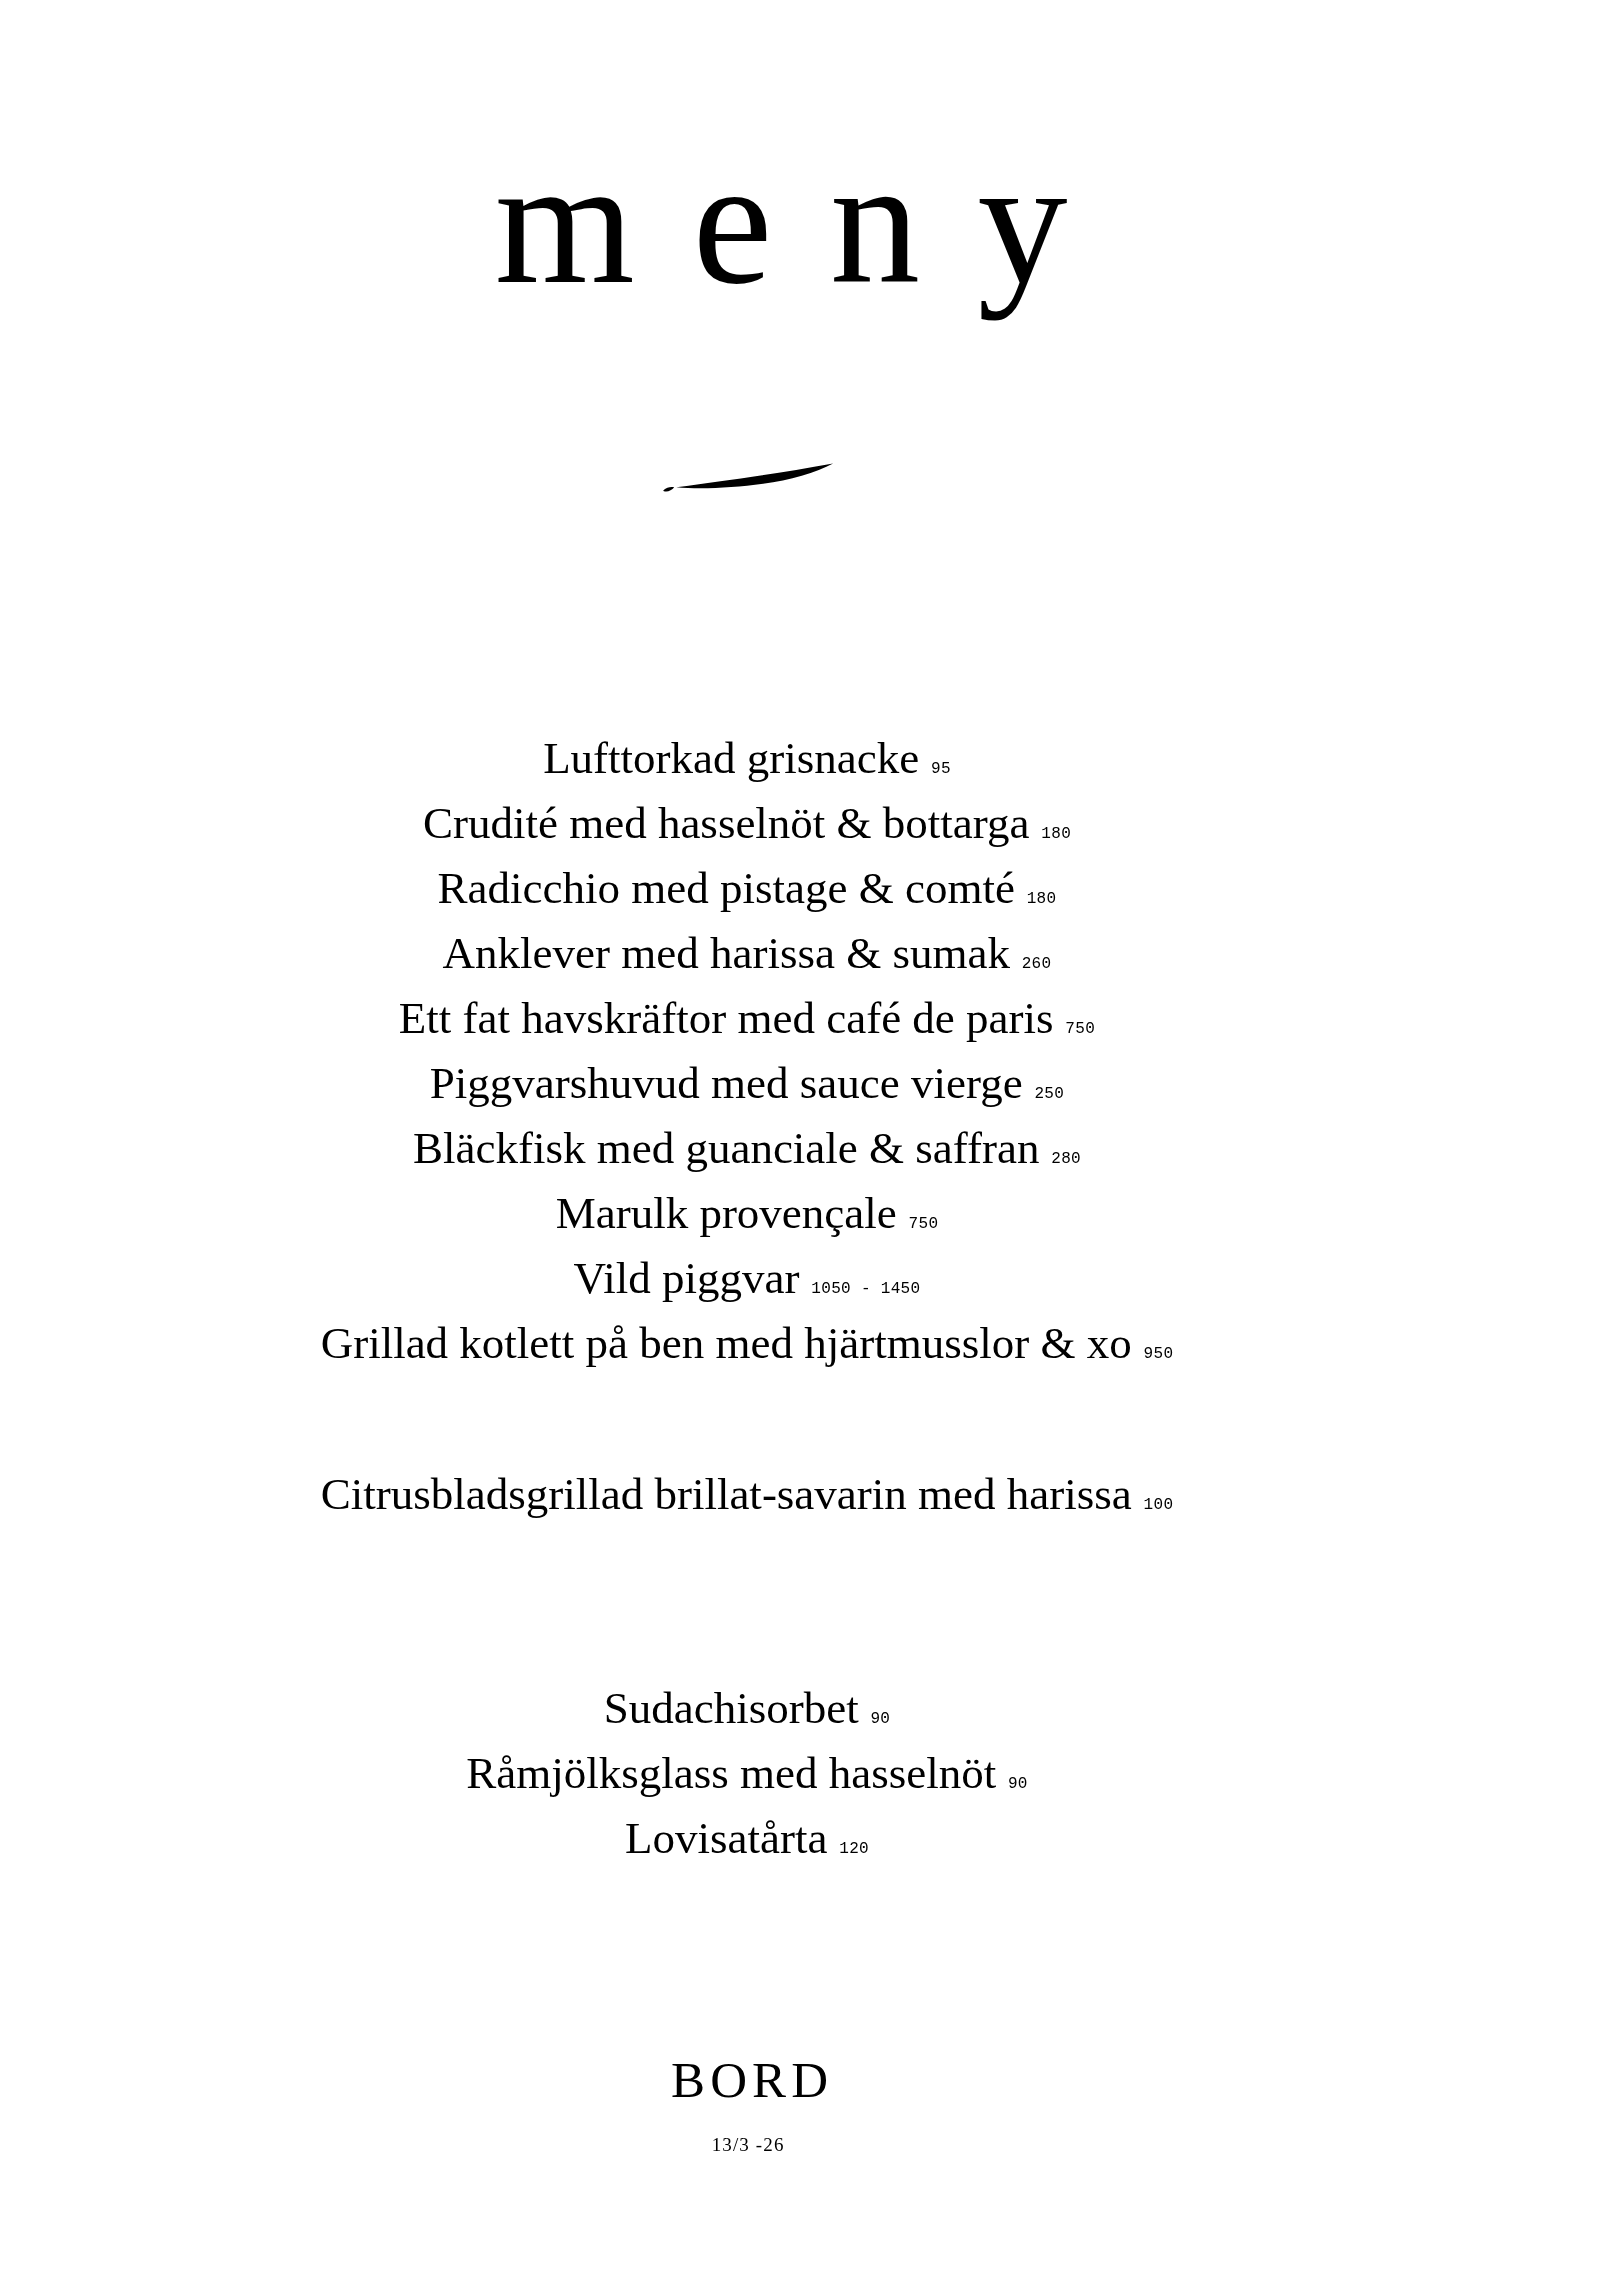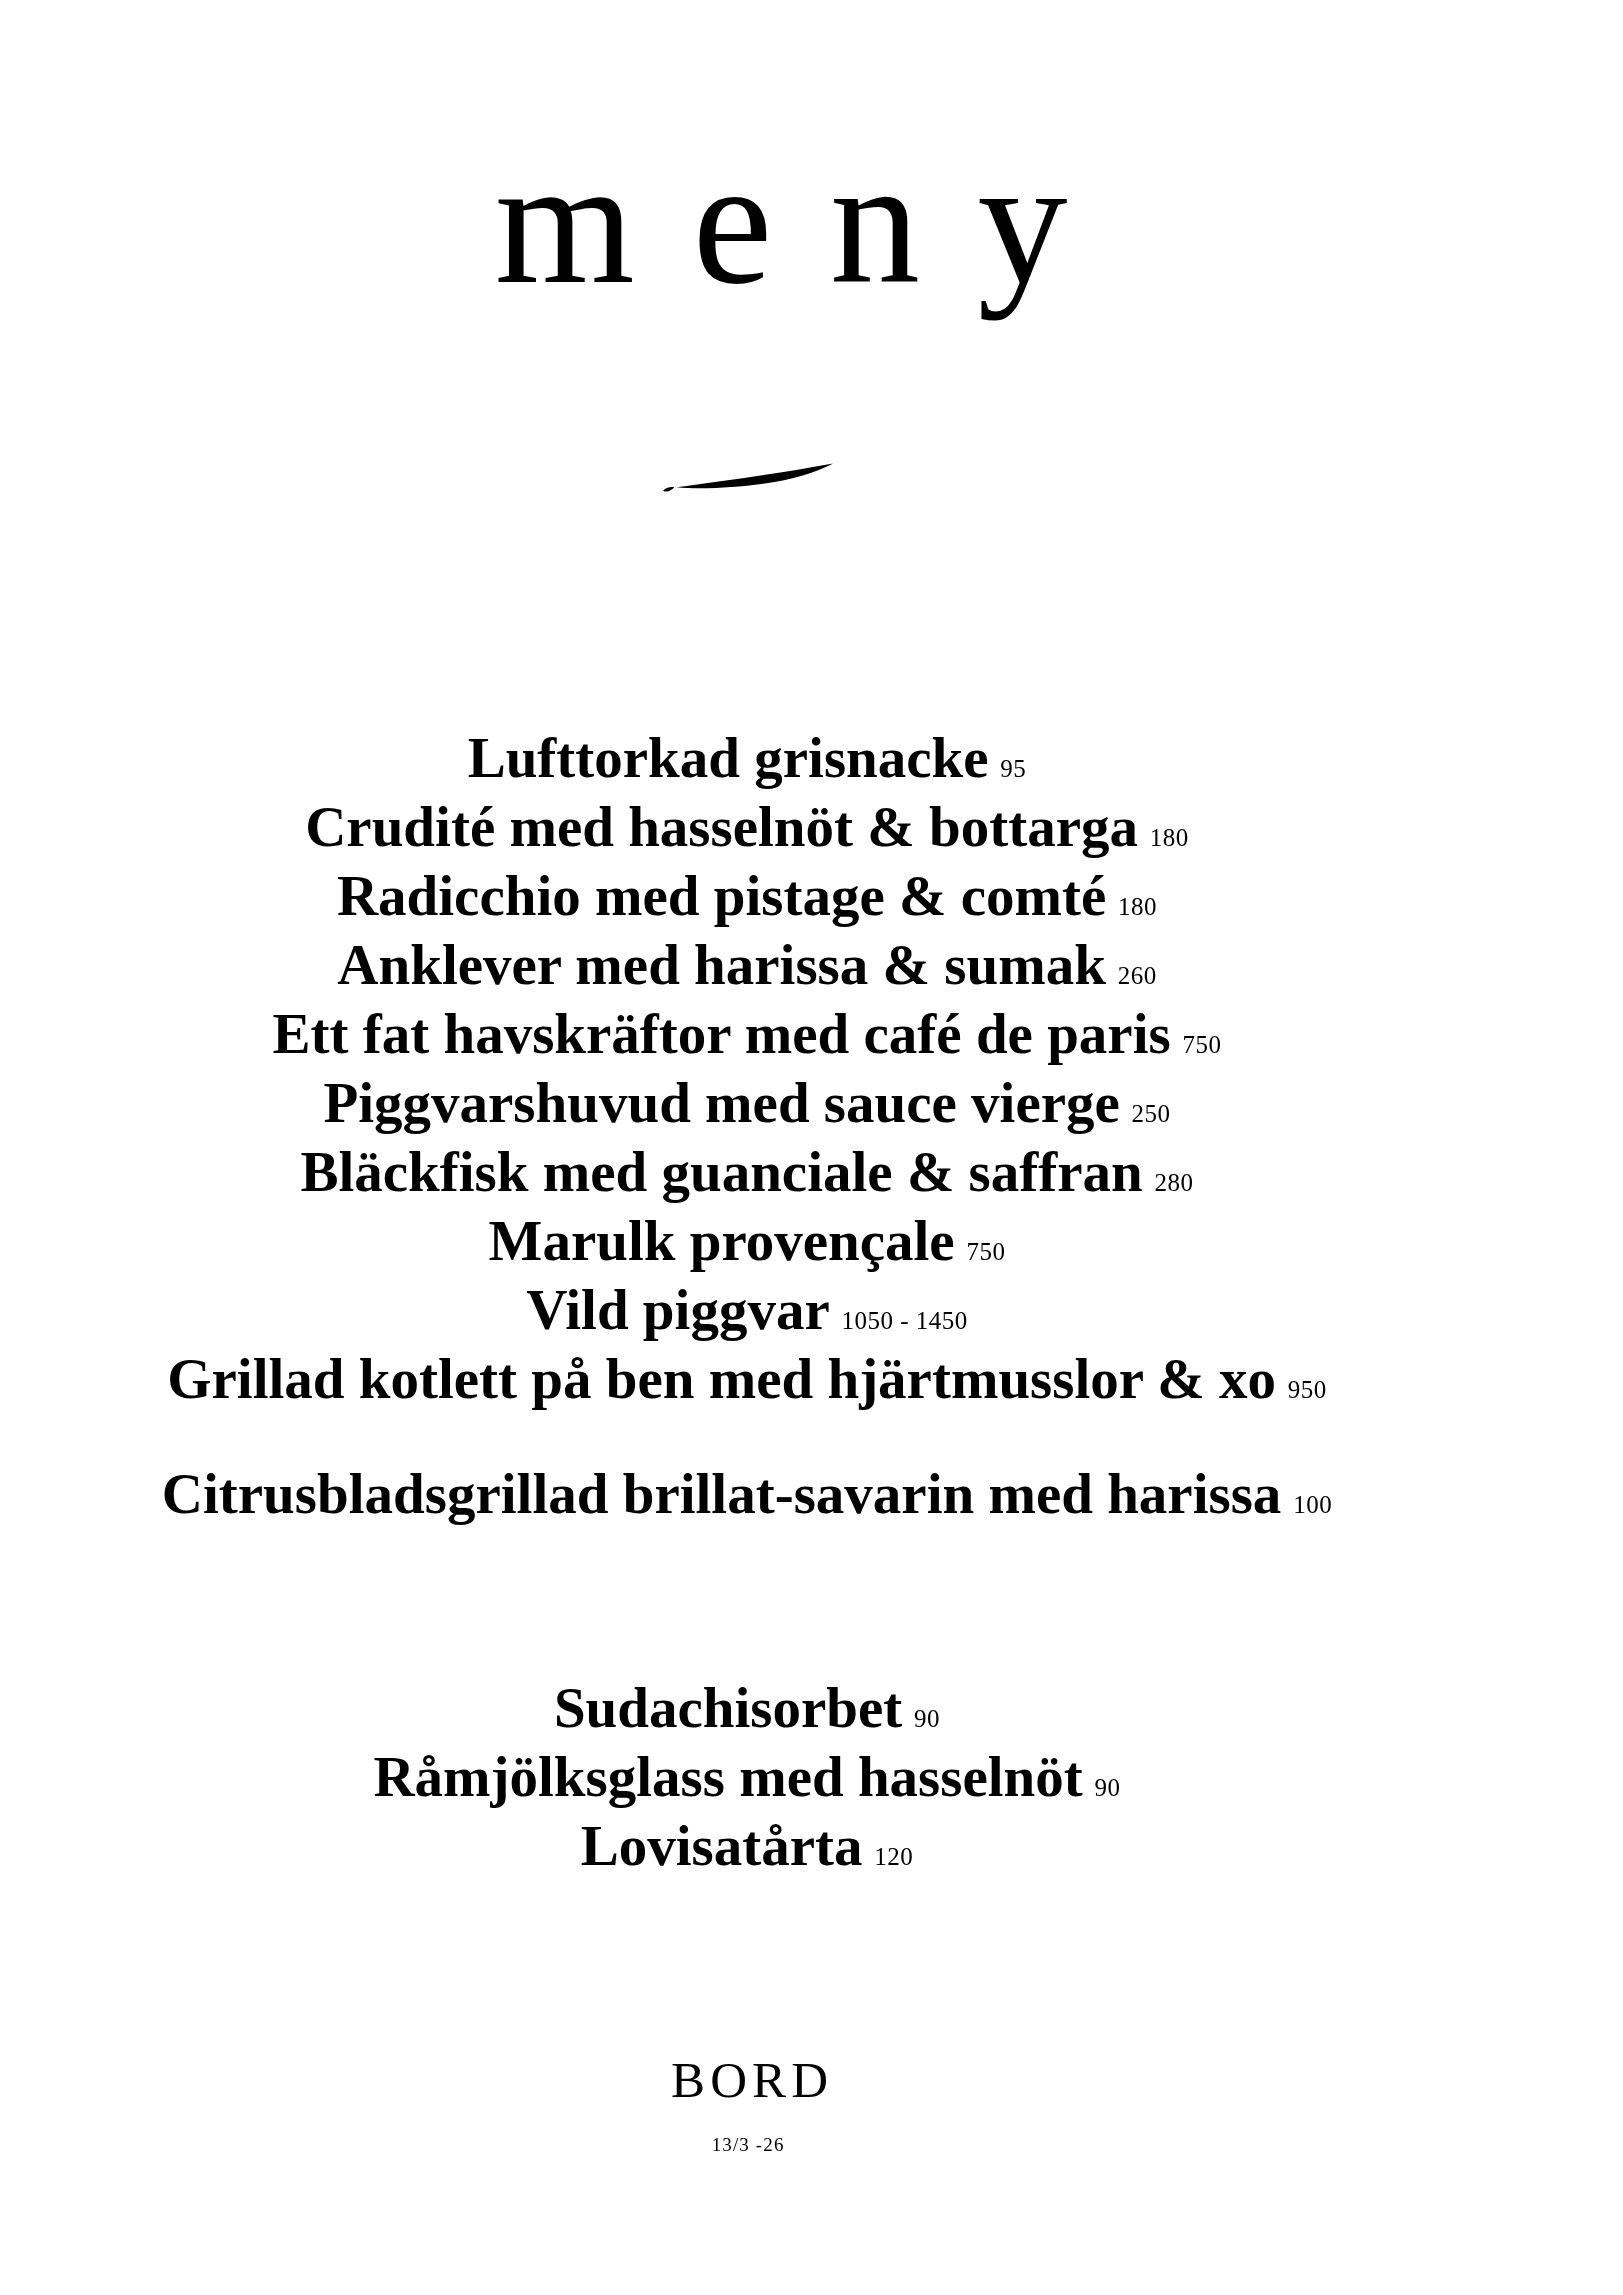--- a/index.html
+++ b/index.html
@@ -43,26 +43,26 @@
   ul.menu-list {
     margin: 0;
     padding: 0;
     list-style: none;
   }
   .menu-list li {
     line-height: 54px;
     white-space: nowrap;
   }
   .dish {
-    font-size: 57px;
-    font-weight: 700;
+    font-size: 45px;
+    font-weight: 400;
   }
   .price {
-    font-family: Liberation Serif, serif;
-    font-size: 25px;
+    font-family: Liberation Mono, monospace;
+    font-size: 16px;
     margin-left: 11.8px;
     letter-spacing: 0.02em;
   }
   .section-starters { top: 731px; }
   .section-cheese   { top: 1467px; }
   .section-desserts { top: 1681px; }
   .restaurant-name {
     top: 2055px;
     margin: 0;
     font-size: 51px;

